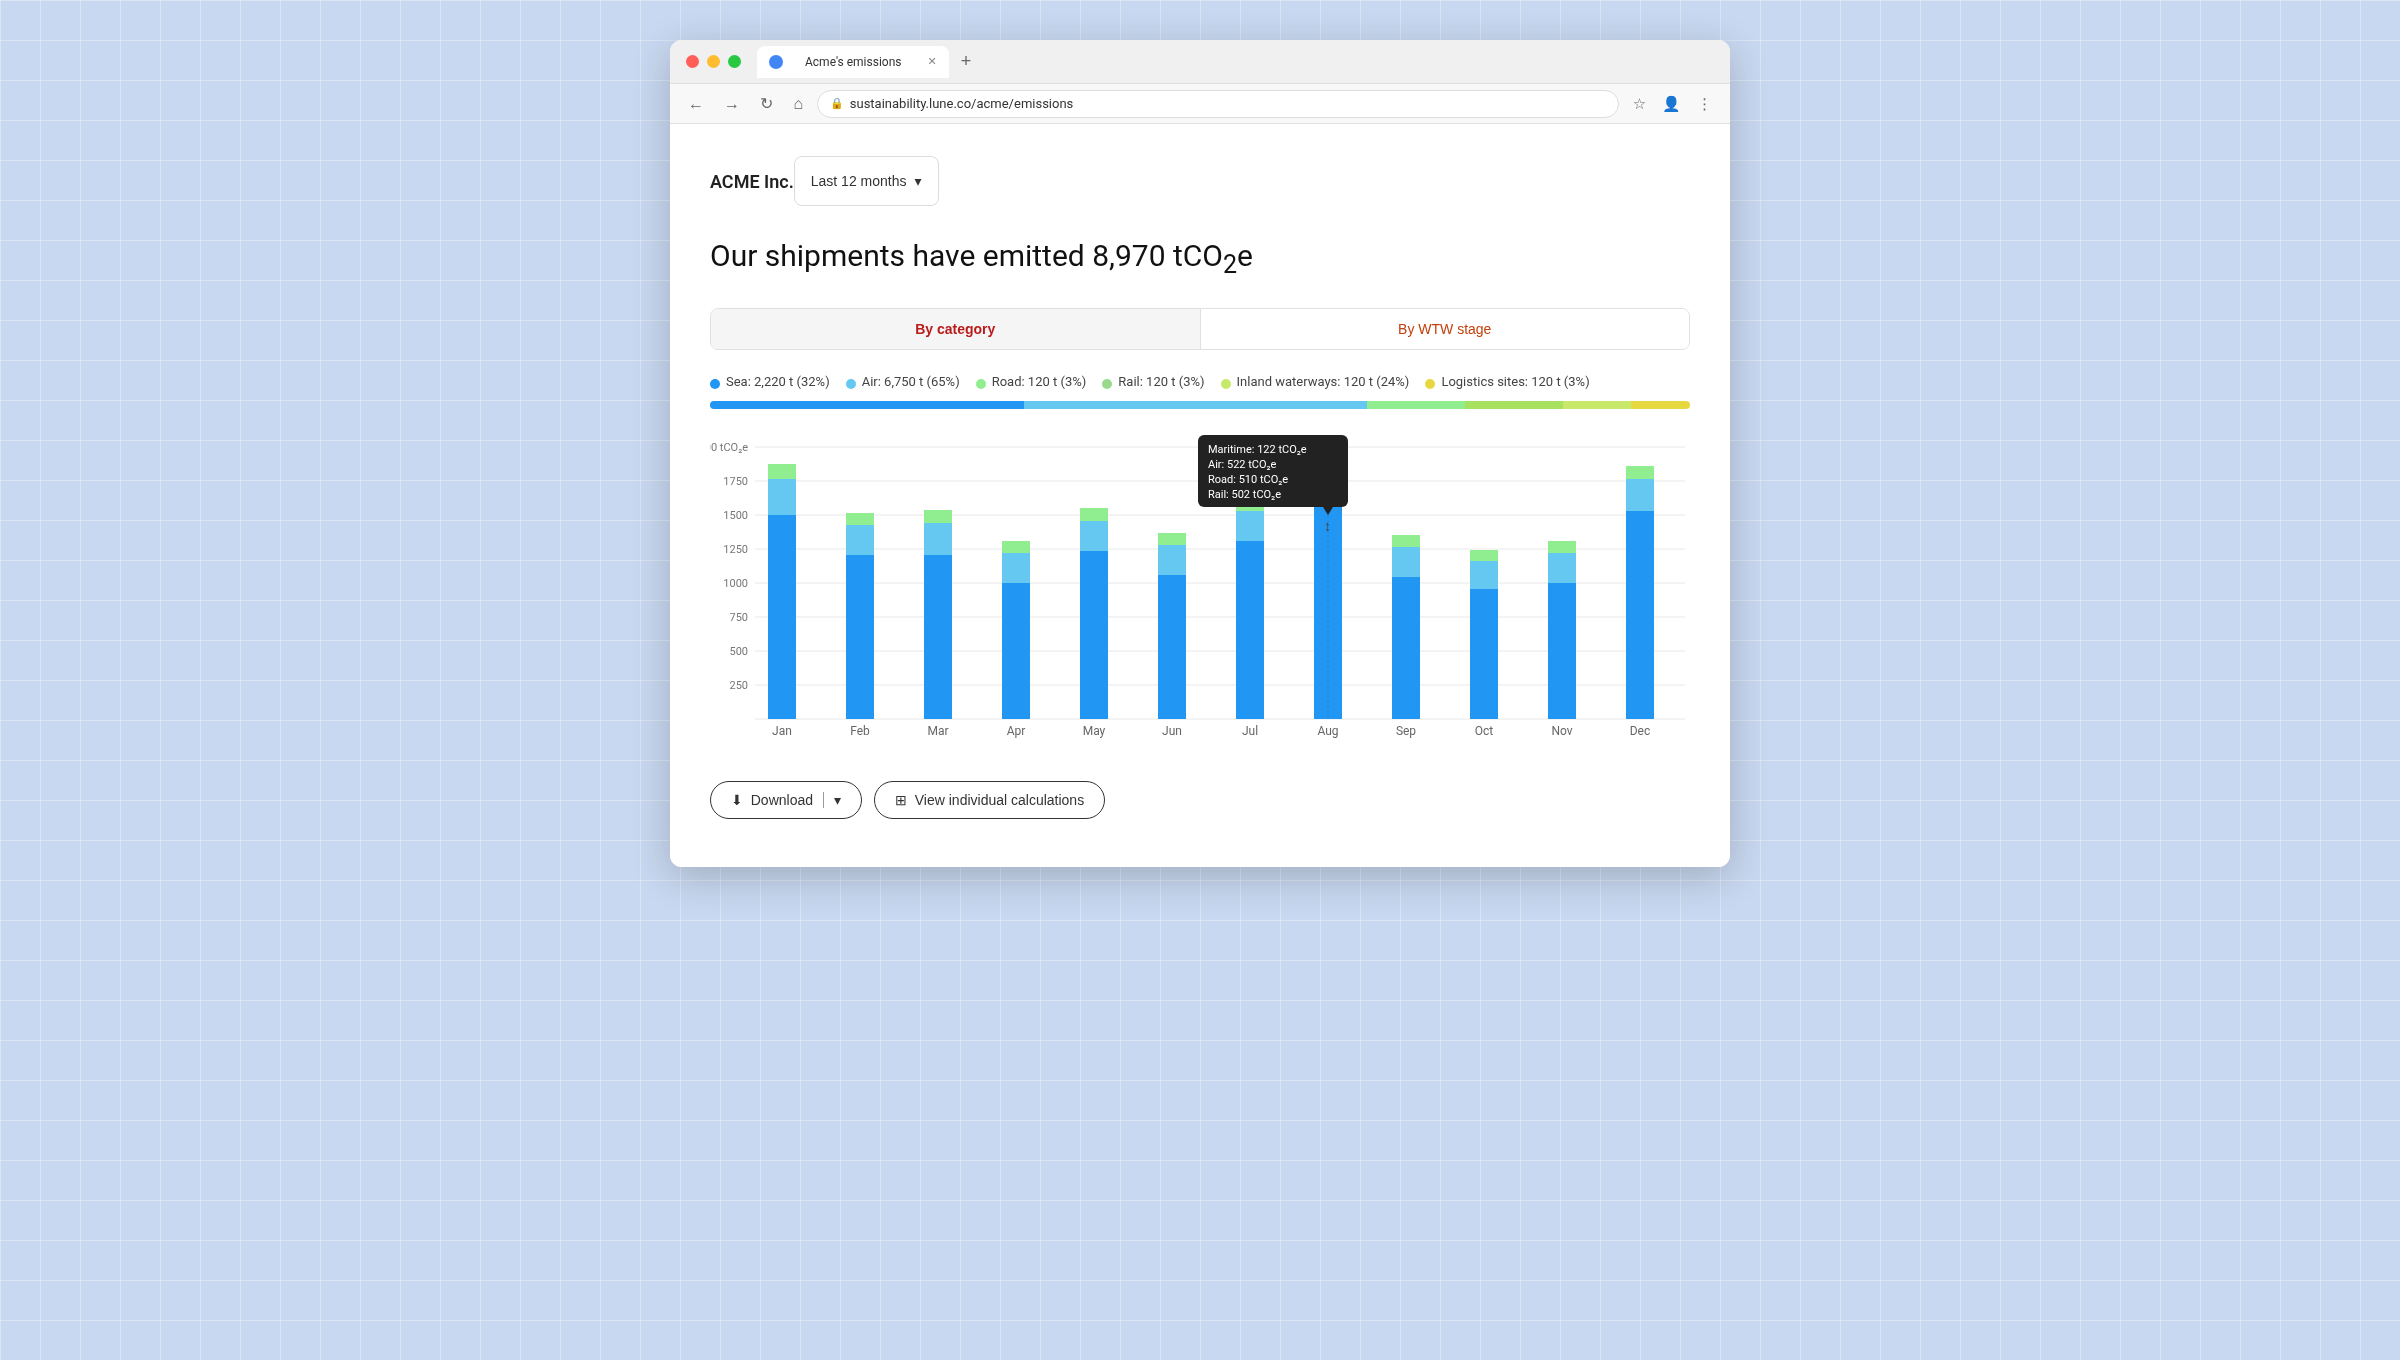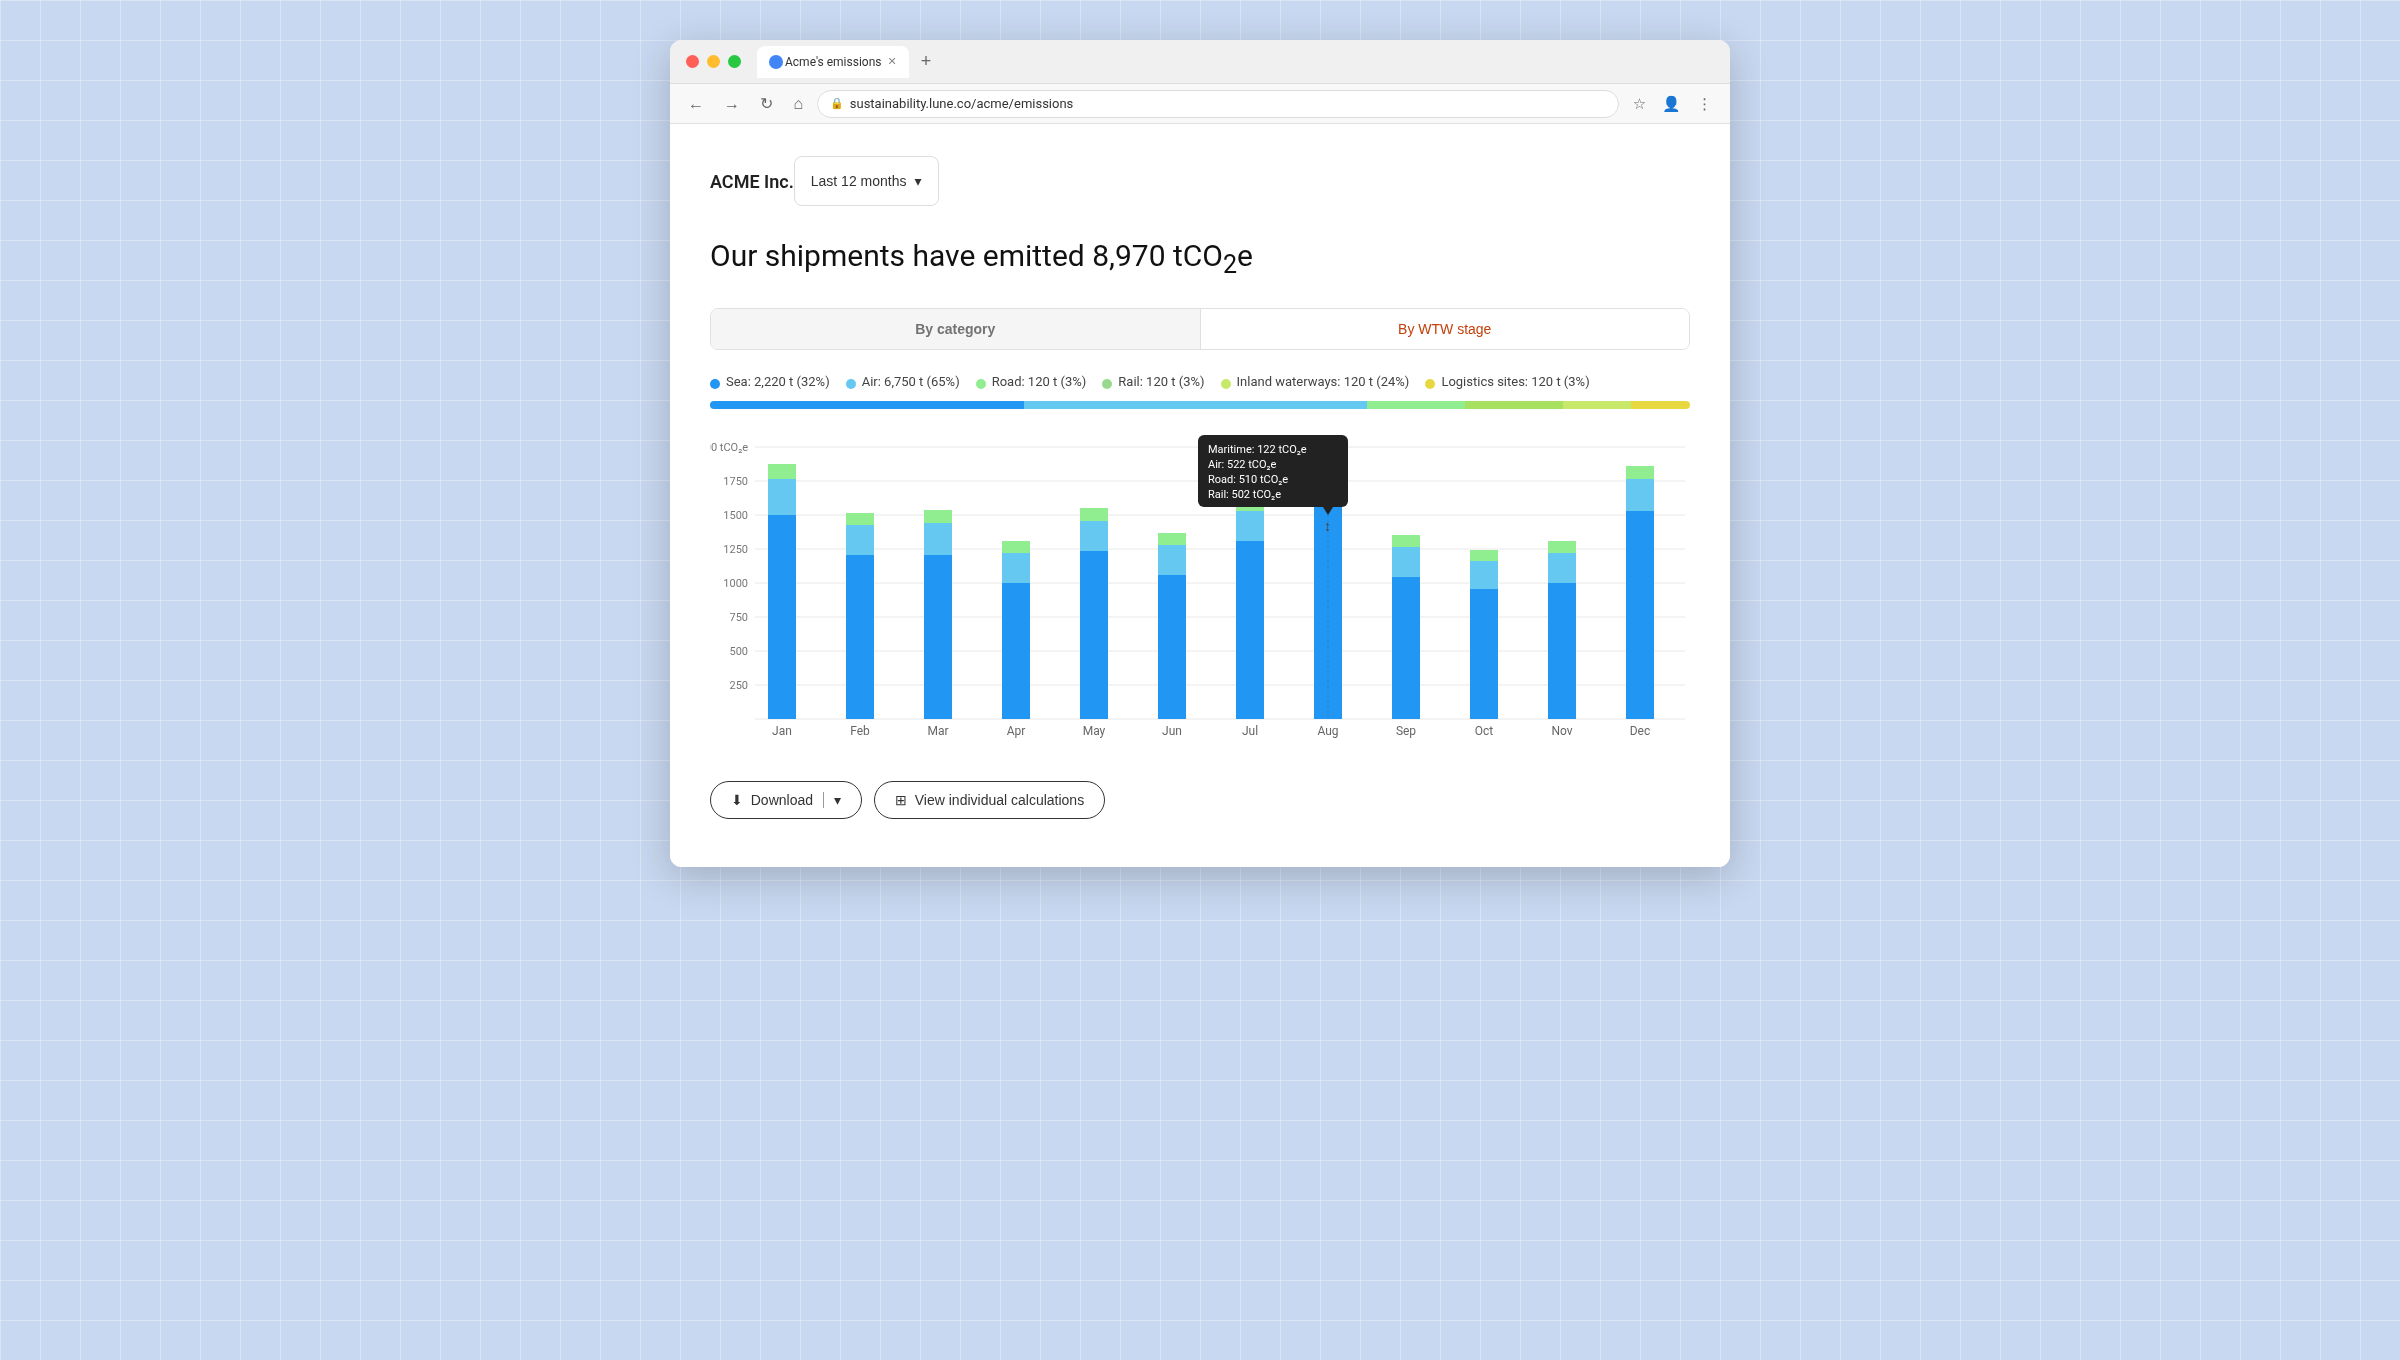--- a/index.html
+++ b/index.html
@@ -60,21 +60,21 @@
     }
 
     .browser-tab {
       background: #fff;
       border-radius: 8px 8px 0 0;
       padding: 6px 12px;
       font-size: 12px;
       color: #333;
       display: flex;
       align-items: center;
-      gap: 2px;
+      gap: 22px;
       height: 32px;
     }
 
     .tab-favicon {
       width: 14px;
       height: 14px;
       background: #4285f4;
       border-radius: 50%;
       display: inline-block;
     }
@@ -201,21 +201,21 @@
       font-size: 14px;
       color: #c2410c;
       cursor: pointer;
       background: #fff;
       border: none;
     }
 
     .chart-tab.active {
       background: #f5f5f5;
       font-weight: 600;
-      color: #737373;
+      color: #b91c1c;
     }
 
     .chart-tab:first-child {
       border-right: 1.5px solid #e0e0e0;
     }
 
     
     .legend {
       display: flex;
       flex-wrap: wrap;

